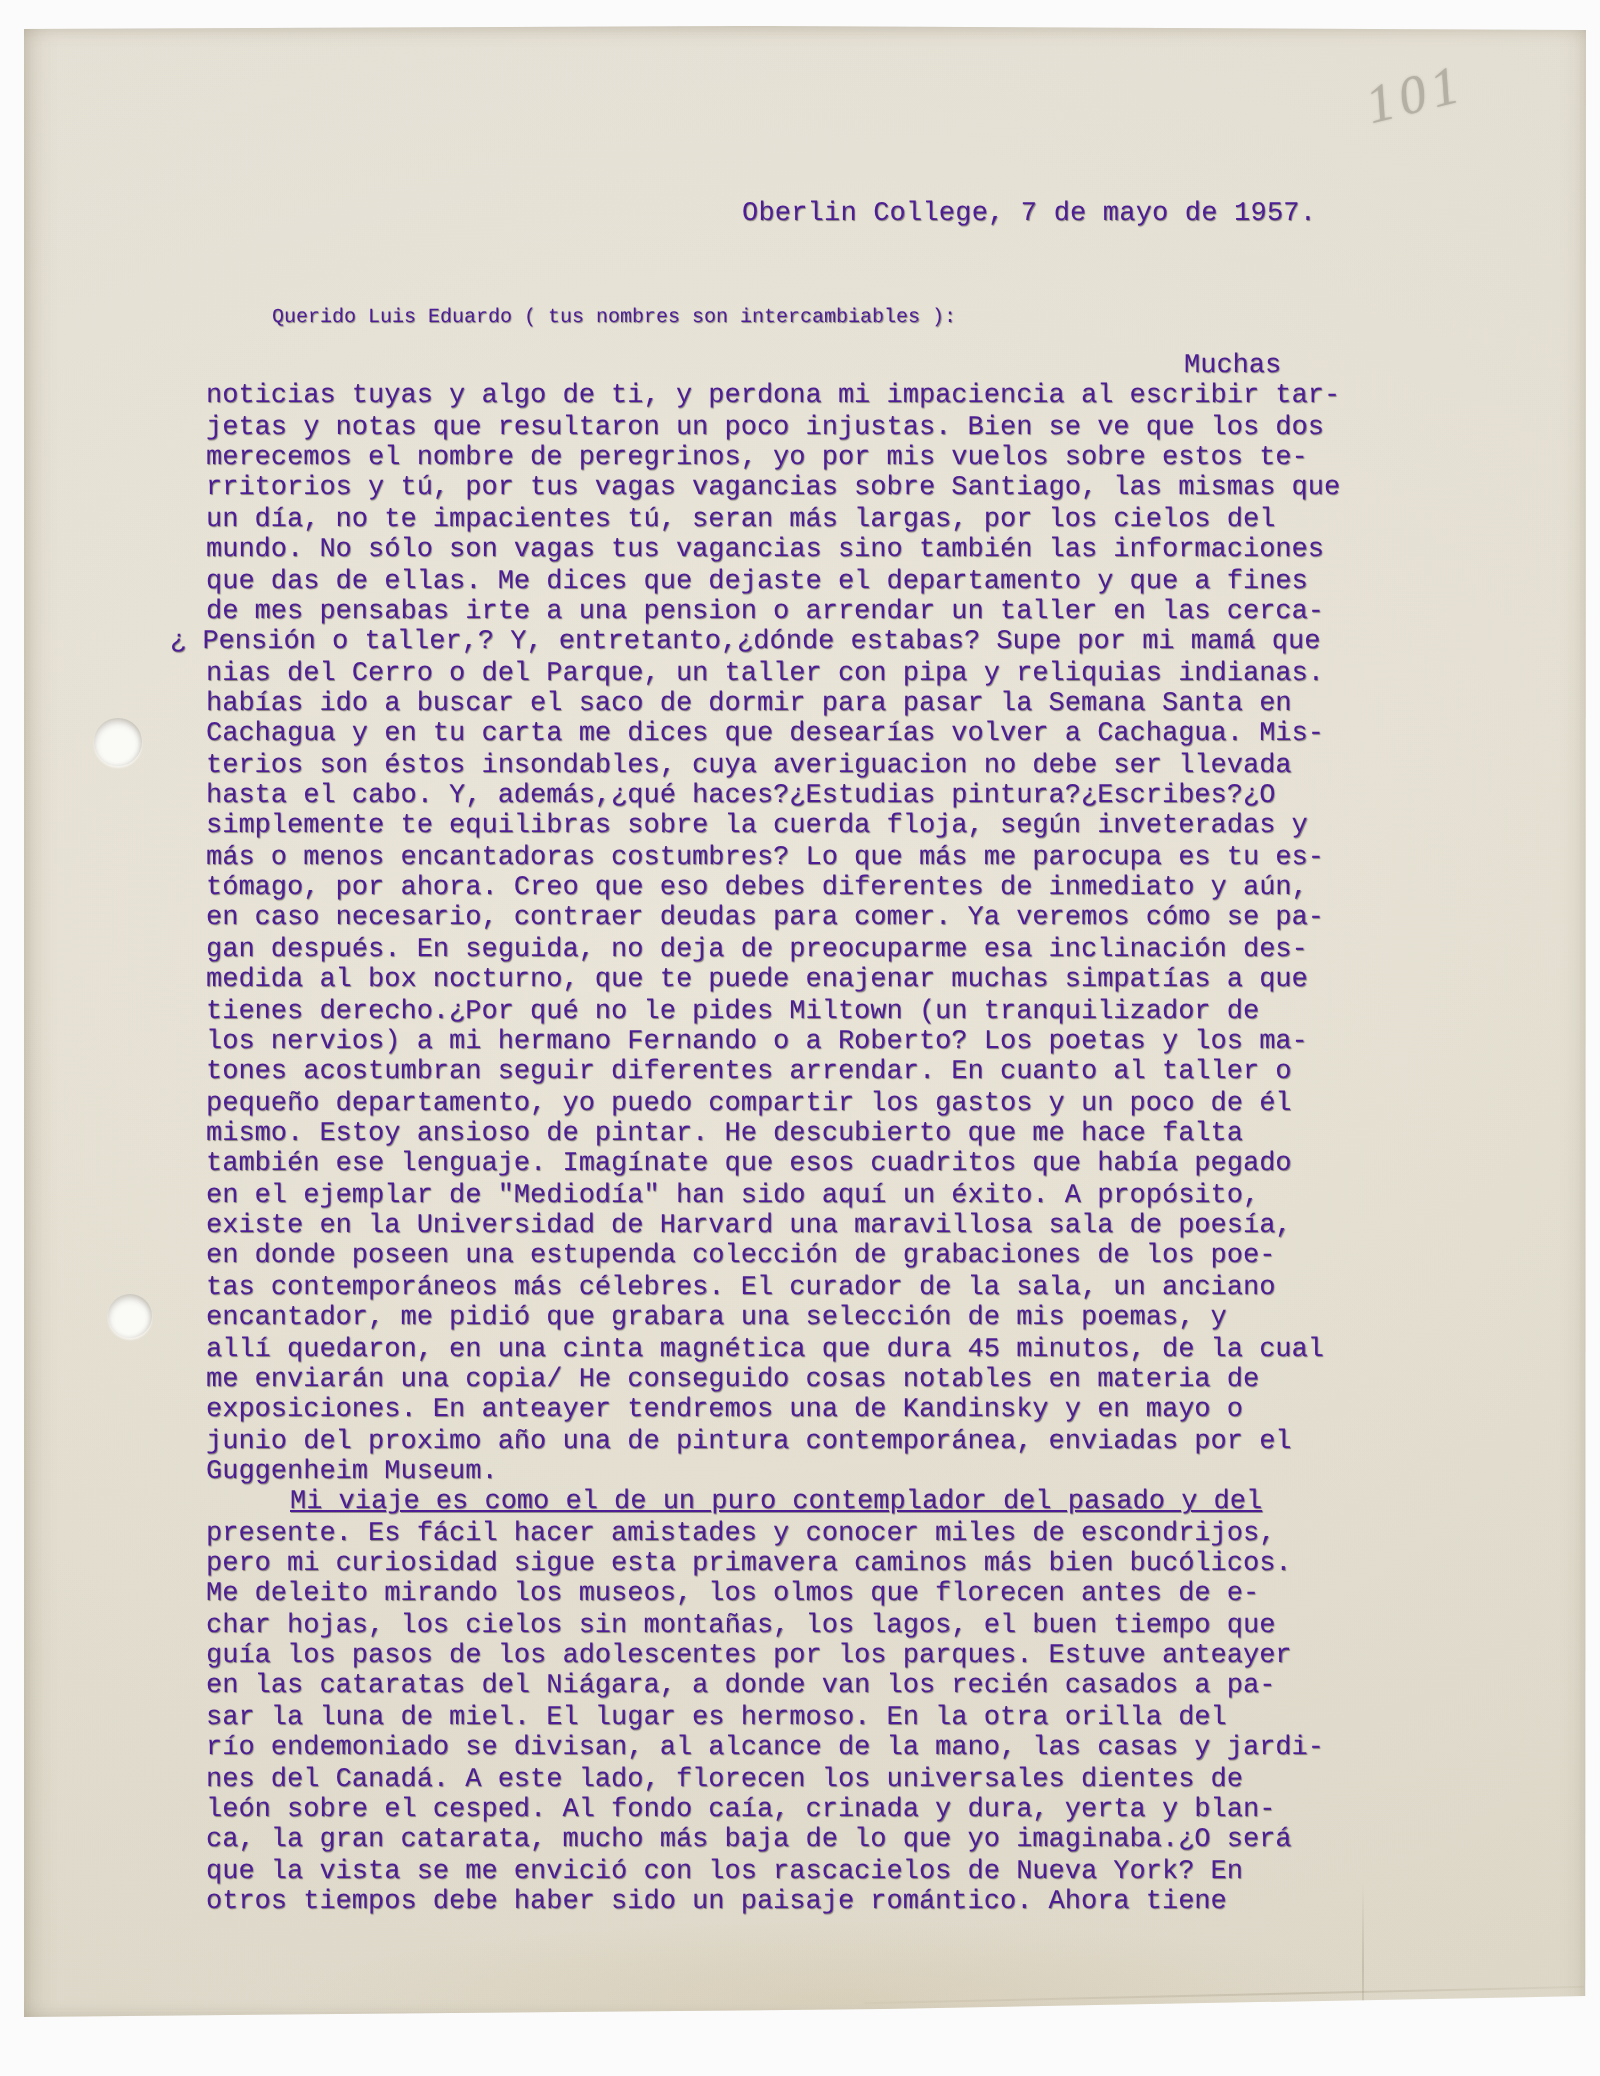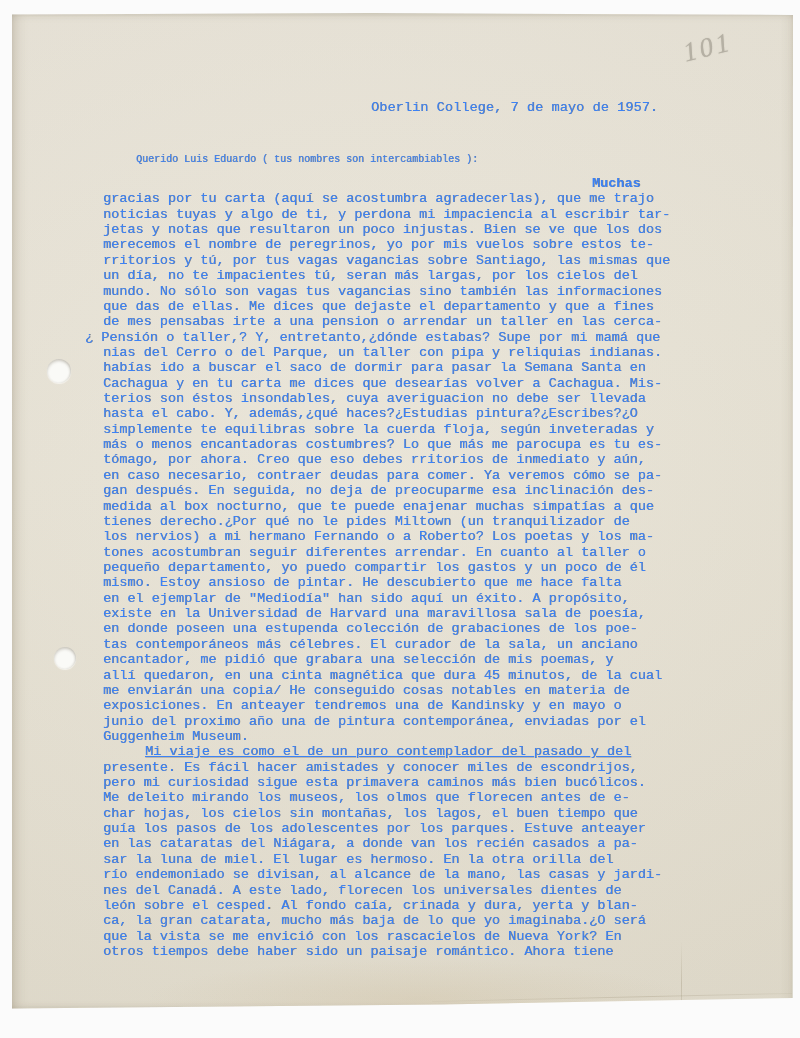--- a/index.html
+++ b/index.html
@@ -18,39 +18,39 @@
       linear-gradient(168deg,#eae5d9 0%,#e7e2d4 40%,#e3ddcd 100%);
     box-shadow:
       0 2px 5px rgba(60,55,40,0.28),
       inset 10px 0 14px -9px rgba(120,108,84,0.38),
       inset -8px 0 12px -8px rgba(120,108,84,0.25),
       inset 0 7px 10px -7px rgba(120,108,84,0.30),
       inset 0 -6px 10px -7px rgba(120,108,84,0.22);
     clip-path:polygon(0% 0.15%,46% 0%,100% 0.2%,99.95% 98.9%,55% 99.55%,0% 99.95%);
   }
   .ink{
-    color:#3b82f6;
+    color:#4c1d95;
     text-shadow:0.4px 0.4px 0.5px rgba(55,50,44,0.55);
   }
   .dateline{
     position:absolute;left:371px;top:100px;
     font-size:13.5px;letter-spacing:0.1px;white-space:nowrap;
   }
   .salutation{
     position:absolute;left:136px;top:154px;
     font-size:10px;white-space:nowrap;
   }
   .body-block{
     position:absolute;left:103px;top:176px;width:640px;
     font-size:13.5px;
   }
   .ln{
     height:15.37px;line-height:15.37px;white-space:nowrap;
   }
-  .ln.shift-right{padding-left:489px;font-weight:bold;}
+  .ln.shift-right{padding-left:489px;}
   .ln.hang{text-indent:-18px;}
   .ln.indent{text-indent:42px;text-decoration:underline;}
   .page-number{
     position:absolute;left:683px;top:32px;
     font-family:"Liberation Serif","DejaVu Serif",serif;
     font-style:italic;font-size:27px;letter-spacing:3px;
     color:#b5b0a4;
     transform:rotate(-14deg);
     text-shadow:0 0 1px rgba(150,145,132,0.5);
   }
@@ -82,46 +82,46 @@
 </div>
 
 <div class="page-number">101</div>
 
 <div class="dateline ink">Oberlin College, 7 de mayo de 1957.</div>
 
 <div class="salutation ink">Querido Luis Eduardo ( tus nombres son intercambiables ):</div>
 
 <div class="body-block ink">
   <div class="ln shift-right">Muchas</div>
-  <div class="ln">gracias por tu carta (aquí se acostumbra agradecerlas), que me trajo</div>
   <div class="ln">noticias tuyas y algo de ti, y perdona mi impaciencia al escribir tar-</div>
   <div class="ln">jetas y notas que resultaron un poco injustas. Bien se ve que los dos</div>
   <div class="ln">merecemos el nombre de peregrinos, yo por mis vuelos sobre estos te-</div>
   <div class="ln">rritorios y tú, por tus vagas vagancias sobre Santiago, las mismas que</div>
   <div class="ln">un día, no te impacientes tú, seran más largas, por los cielos del</div>
   <div class="ln">mundo. No sólo son vagas tus vagancias sino también las informaciones</div>
   <div class="ln">que das de ellas. Me dices que dejaste el departamento y que a fines</div>
   <div class="ln">de mes pensabas irte a una pension o arrendar un taller en las cerca-</div>
   <div class="ln hang">¿ Pensión o taller,? Y, entretanto,¿dónde estabas? Supe por mi mamá que</div>
   <div class="ln">nias del Cerro o del Parque, un taller con pipa y reliquias indianas.</div>
   <div class="ln">habías ido a buscar el saco de dormir para pasar la Semana Santa en</div>
   <div class="ln">Cachagua y en tu carta me dices que desearías volver a Cachagua. Mis-</div>
   <div class="ln">terios son éstos insondables, cuya averiguacion no debe ser llevada</div>
   <div class="ln">hasta el cabo. Y, además,¿qué haces?¿Estudias pintura?¿Escribes?¿O</div>
   <div class="ln">simplemente te equilibras sobre la cuerda floja, según inveteradas y</div>
   <div class="ln">más o menos encantadoras costumbres? Lo que más me parocupa es tu es-</div>
-  <div class="ln">tómago, por ahora. Creo que eso debes rritorios de inmediato y aún,</div>
+  <div class="ln">tómago, por ahora. Creo que eso debes diferentes de inmediato y aún,</div>
   <div class="ln">en caso necesario, contraer deudas para comer. Ya veremos cómo se pa-</div>
   <div class="ln">gan después. En seguida, no deja de preocuparme esa inclinación des-</div>
   <div class="ln">medida al box nocturno, que te puede enajenar muchas simpatías a que</div>
   <div class="ln">tienes derecho.¿Por qué no le pides Miltown (un tranquilizador de</div>
   <div class="ln">los nervios) a mi hermano Fernando o a Roberto? Los poetas y los ma-</div>
   <div class="ln">tones acostumbran seguir diferentes arrendar. En cuanto al taller o</div>
   <div class="ln">pequeño departamento, yo puedo compartir los gastos y un poco de él</div>
   <div class="ln">mismo. Estoy ansioso de pintar. He descubierto que me hace falta</div>
+  <div class="ln">también ese lenguaje. Imagínate que esos cuadritos que había pegado</div>
   <div class="ln">en el ejemplar de "Mediodía" han sido aquí un éxito. A propósito,</div>
   <div class="ln">existe en la Universidad de Harvard una maravillosa sala de poesía,</div>
   <div class="ln">en donde poseen una estupenda colección de grabaciones de los poe-</div>
   <div class="ln">tas contemporáneos más célebres. El curador de la sala, un anciano</div>
   <div class="ln">encantador, me pidió que grabara una selección de mis poemas, y</div>
   <div class="ln">allí quedaron, en una cinta magnética que dura 45 minutos, de la cual</div>
   <div class="ln">me enviarán una copia/ He conseguido cosas notables en materia de</div>
   <div class="ln">exposiciones. En anteayer tendremos una de Kandinsky y en mayo o</div>
   <div class="ln">junio del proximo año una de pintura contemporánea, enviadas por el</div>
   <div class="ln">Guggenheim Museum.</div>

